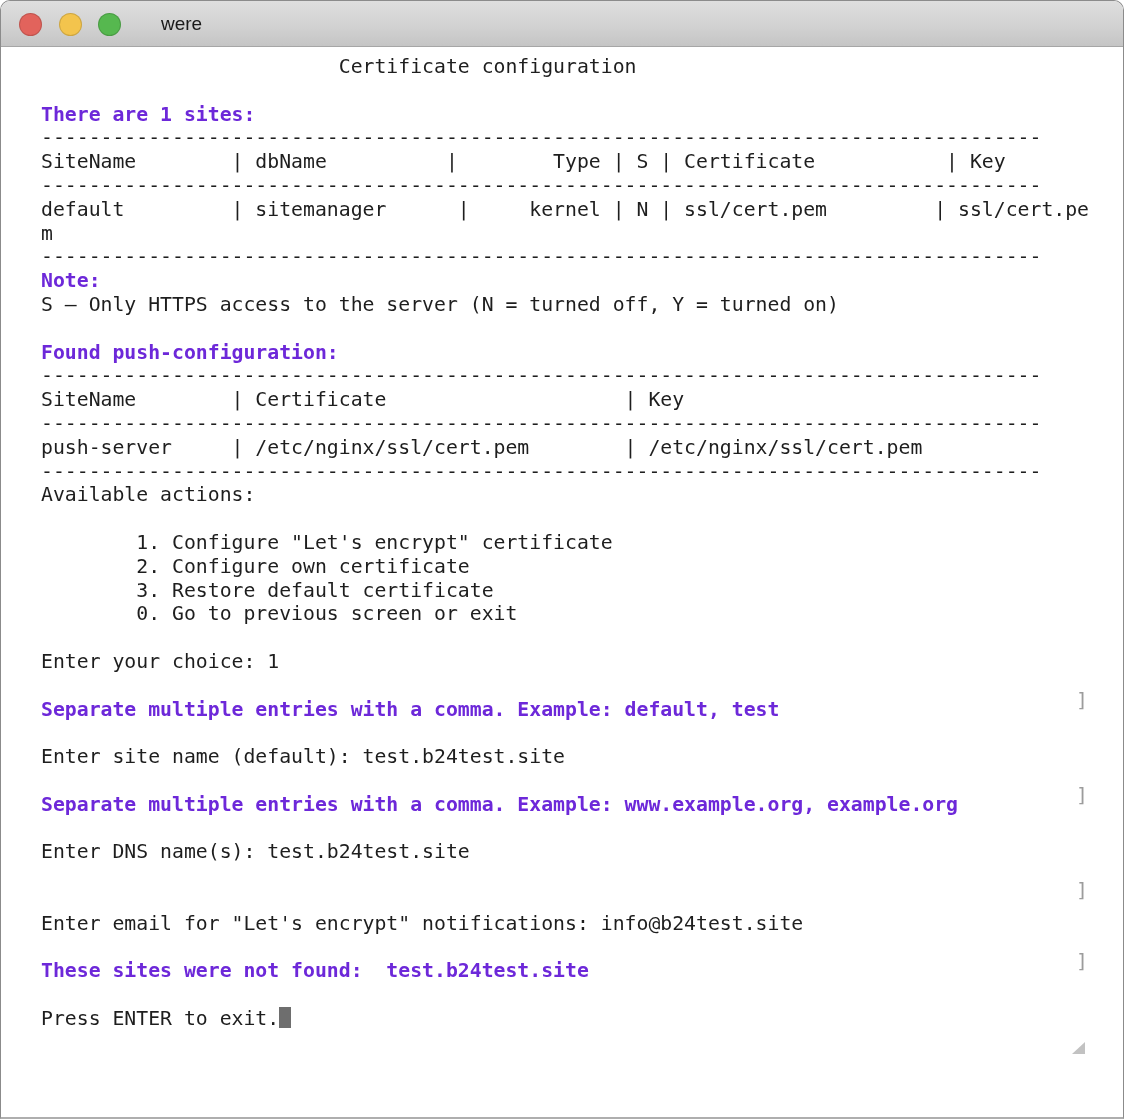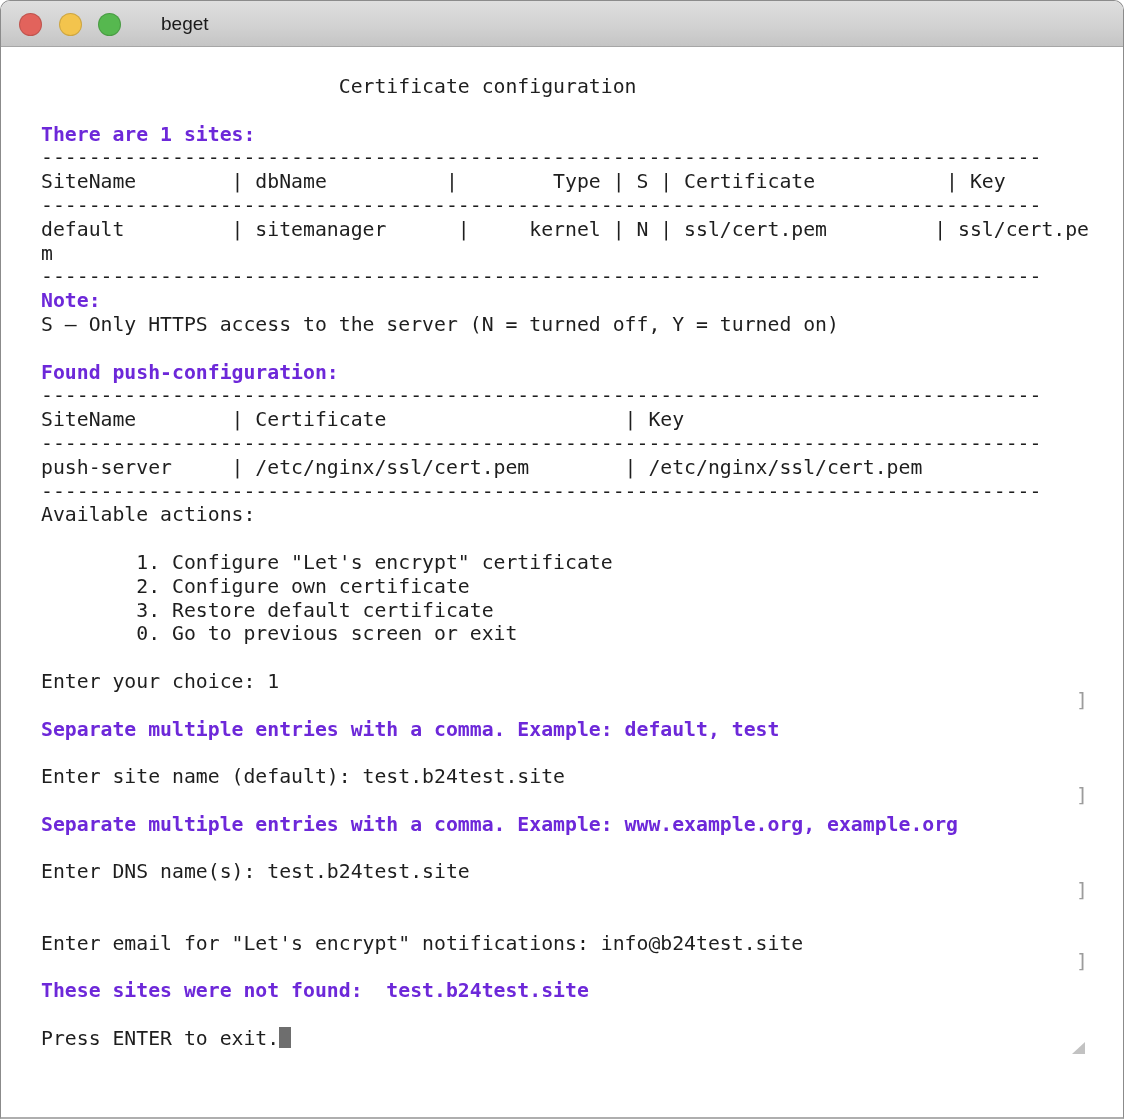--- a/index.html
+++ b/index.html
@@ -28,21 +28,21 @@
   .tl-min   { left: 58px; background: #f3c44d; }
   .tl-zoom  { left: 97px; background: #56b84f; }
   .win-title {
     position: absolute; left: 160px; top: 0; height: 46px; line-height: 46px;
     font-family: "Liberation Sans", sans-serif;
     font-size: 19px; color: #1a1a1a; font-weight: 500;
   }
 
   .term {
     position: relative;
-    padding: 28px 0 0 40px;
+    padding: 8px 0 0 40px;
     font-size: 19.8px;
     line-height: 23.8px;
     color: #1e1e1e;
     white-space: pre;
   }
   .line { height: 23.8px; }
   .line.accent { color: #6d28d9; font-weight: 700; }
 
   .cursor {
     display: inline-block;
@@ -68,21 +68,21 @@
 </style>
 </head>
 <body>
 
 <div class="window">
 
   <div class="titlebar">
     <span class="traffic tl-close"></span>
     <span class="traffic tl-min"></span>
     <span class="traffic tl-zoom"></span>
-    <span class="win-title">beget</span>
+    <span class="win-title">were</span>
   </div>
 
   <div class="term"><div class="line"><span>                         Certificate configuration</span></div><div class="line"><span></span></div><div class="line accent"><span>There are 1 sites:</span></div><div class="line"><span>------------------------------------------------------------------------------------</span></div><div class="line"><span>SiteName        | dbName          |        Type | S | Certificate           | Key</span></div><div class="line"><span>------------------------------------------------------------------------------------</span></div><div class="line"><span>default         | sitemanager      |     kernel | N | ssl/cert.pem         | ssl/cert.pe</span></div><div class="line"><span>m</span></div><div class="line"><span>------------------------------------------------------------------------------------</span></div><div class="line accent"><span>Note:</span></div><div class="line"><span>S — Only HTTPS access to the server (N = turned off, Y = turned on)</span></div><div class="line"><span></span></div><div class="line accent"><span>Found push-configuration:</span></div><div class="line"><span>------------------------------------------------------------------------------------</span></div><div class="line"><span>SiteName        | Certificate                    | Key</span></div><div class="line"><span>------------------------------------------------------------------------------------</span></div><div class="line"><span>push-server     | /etc/nginx/ssl/cert.pem        | /etc/nginx/ssl/cert.pem</span></div><div class="line"><span>------------------------------------------------------------------------------------</span></div><div class="line"><span>Available actions:</span></div><div class="line"><span></span></div><div class="line"><span>        1. Configure "Let's encrypt" certificate</span></div><div class="line"><span>        2. Configure own certificate</span></div><div class="line"><span>        3. Restore default certificate</span></div><div class="line"><span>        0. Go to previous screen or exit</span></div><div class="line"><span></span></div><div class="line"><span>Enter your choice: 1</span></div><div class="line"><span></span></div><div class="line accent"><span>Separate multiple entries with a comma. Example: default, test</span></div><div class="line"><span></span></div><div class="line"><span>Enter site name (default): test.b24test.site</span></div><div class="line"><span></span></div><div class="line accent"><span>Separate multiple entries with a comma. Example: www.example.org, example.org</span></div><div class="line"><span></span></div><div class="line"><span>Enter DNS name(s): test.b24test.site</span></div><div class="line"><span></span></div><div class="line"><span></span></div><div class="line"><span>Enter email for "Let's encrypt" notifications: info@b24test.site</span></div><div class="line"><span></span></div><div class="line accent"><span>These sites were not found:  test.b24test.site</span></div><div class="line"><span></span></div><div class="line"><span>Press ENTER to exit.</span><span class="cursor"></span></div></div>
 
   <div>
       <span class="artifact" style="left: 1075px; top: 688px;">]</span>
       <span class="artifact" style="left: 1075px; top: 783px;">]</span>
       <span class="artifact" style="left: 1075px; top: 878px;">]</span>
       <span class="artifact" style="left: 1075px; top: 949px;">]</span>
     </div>

